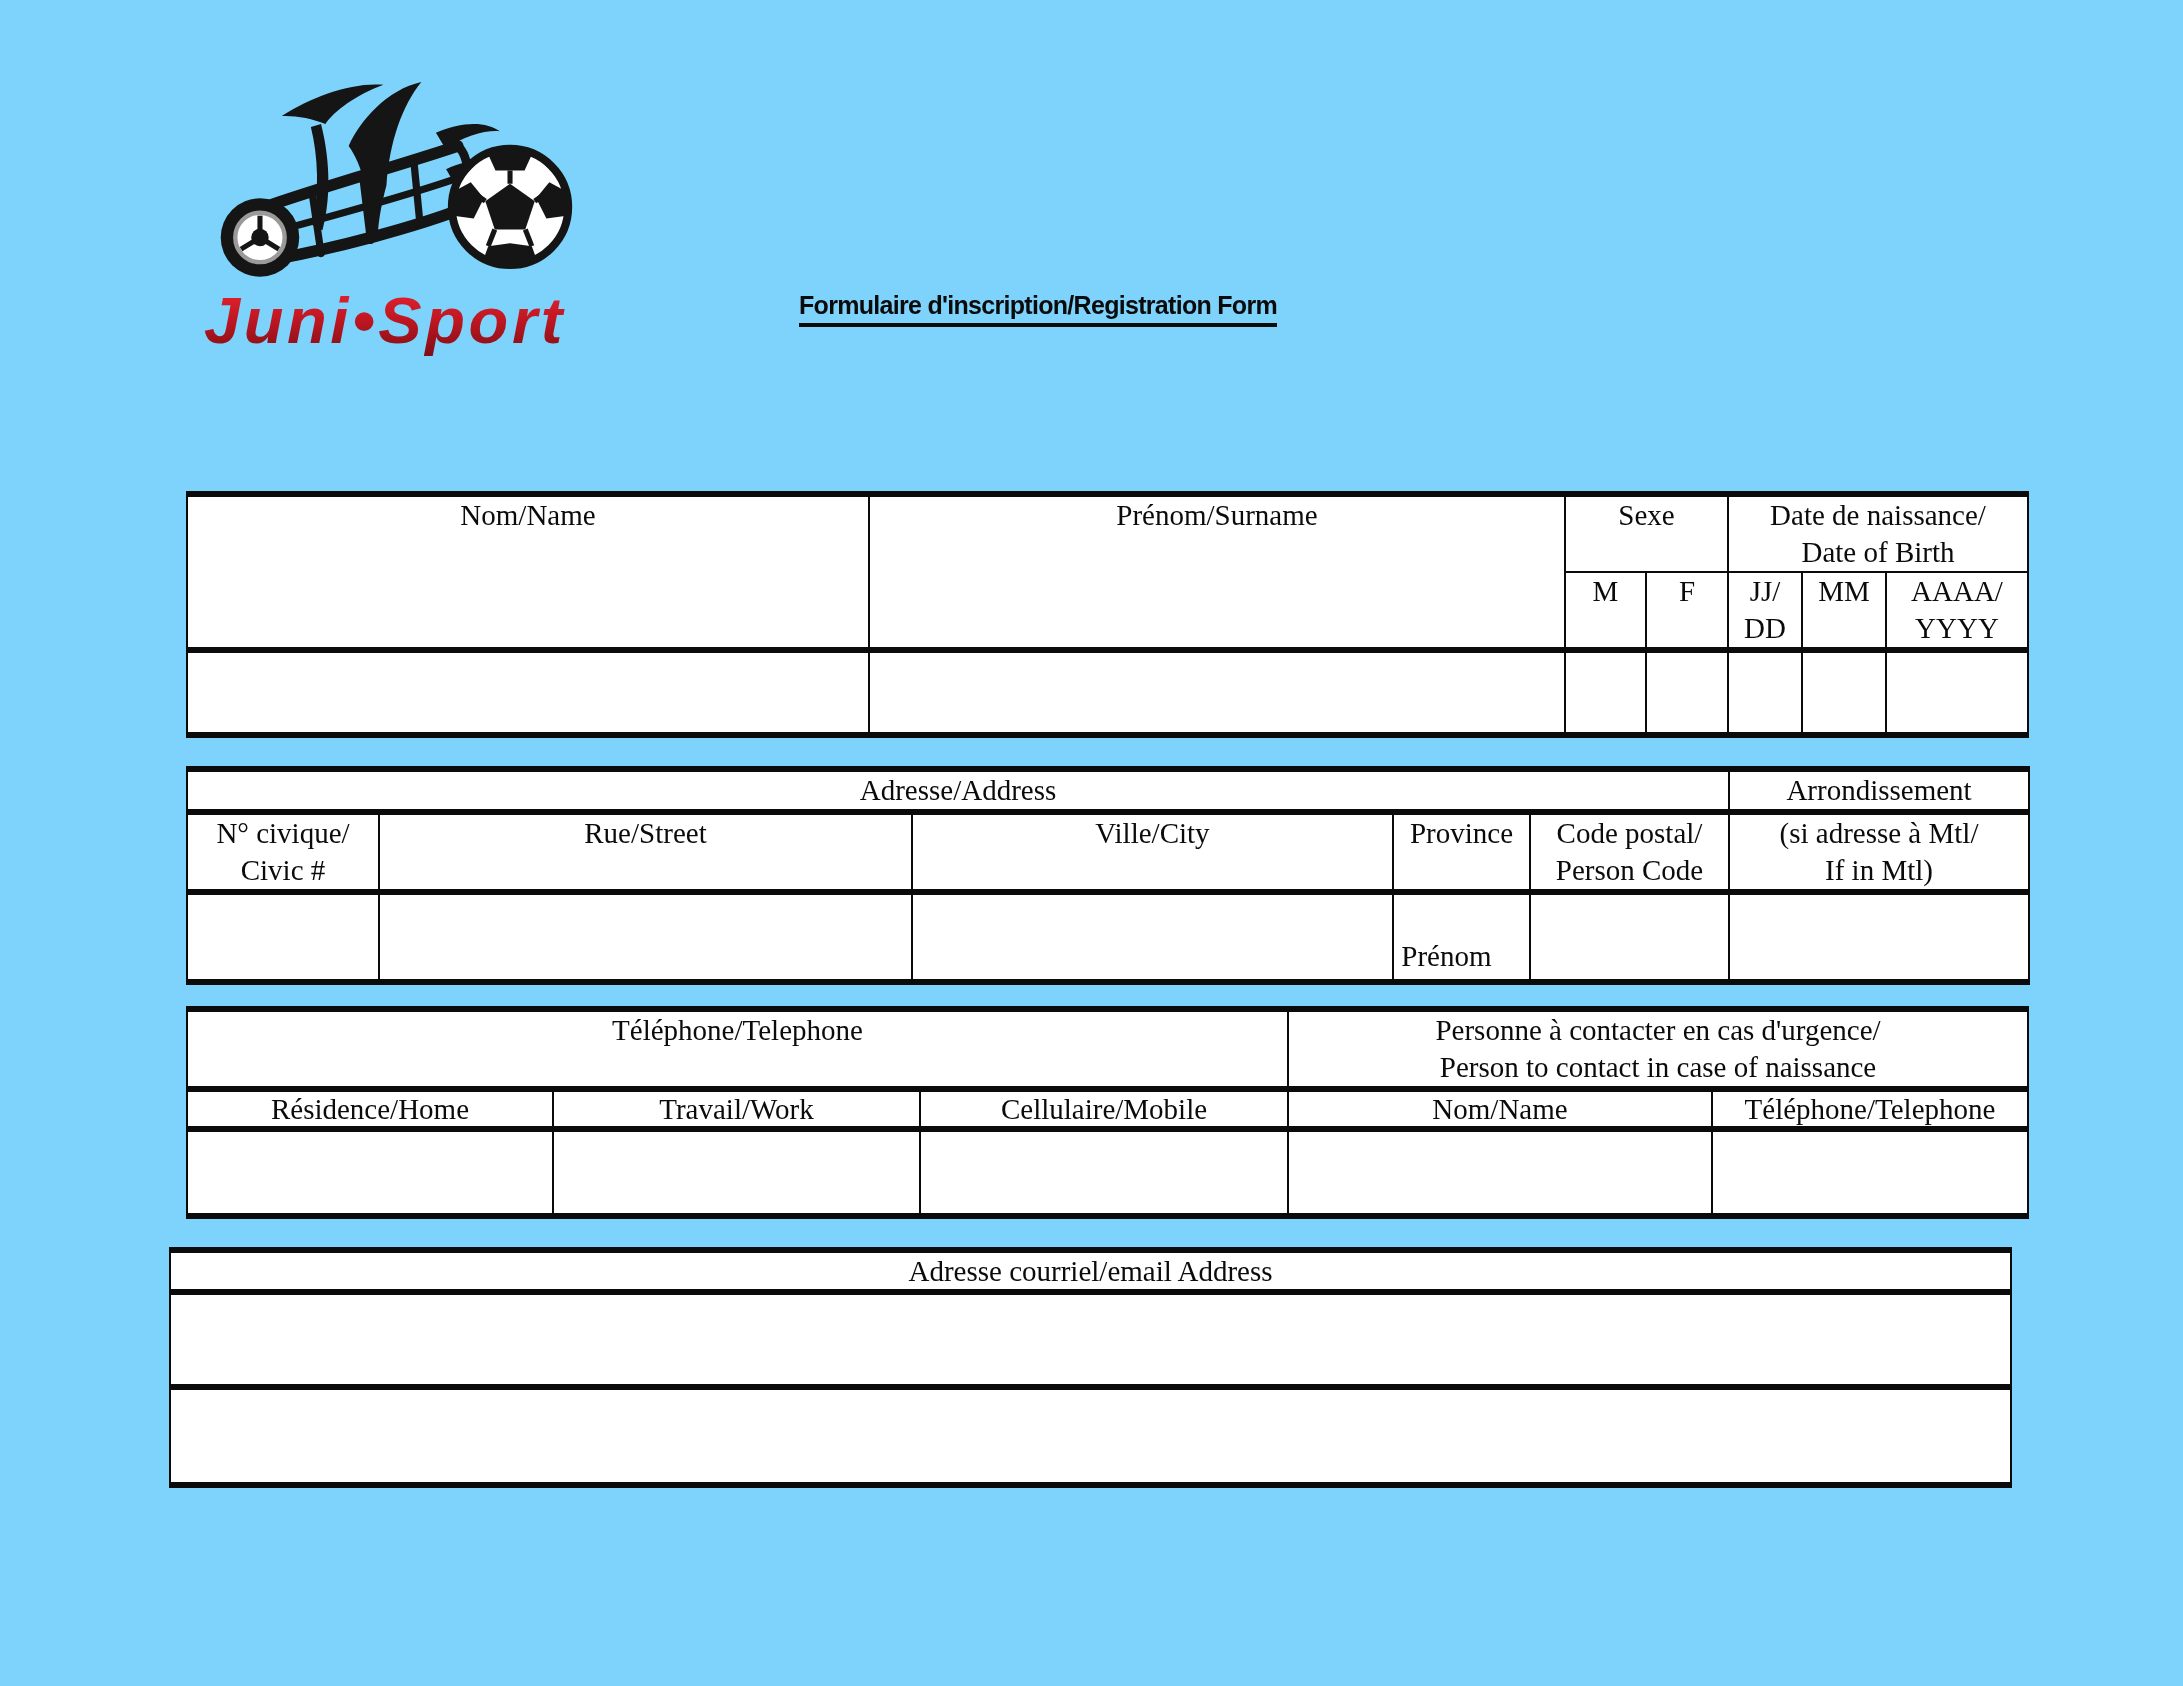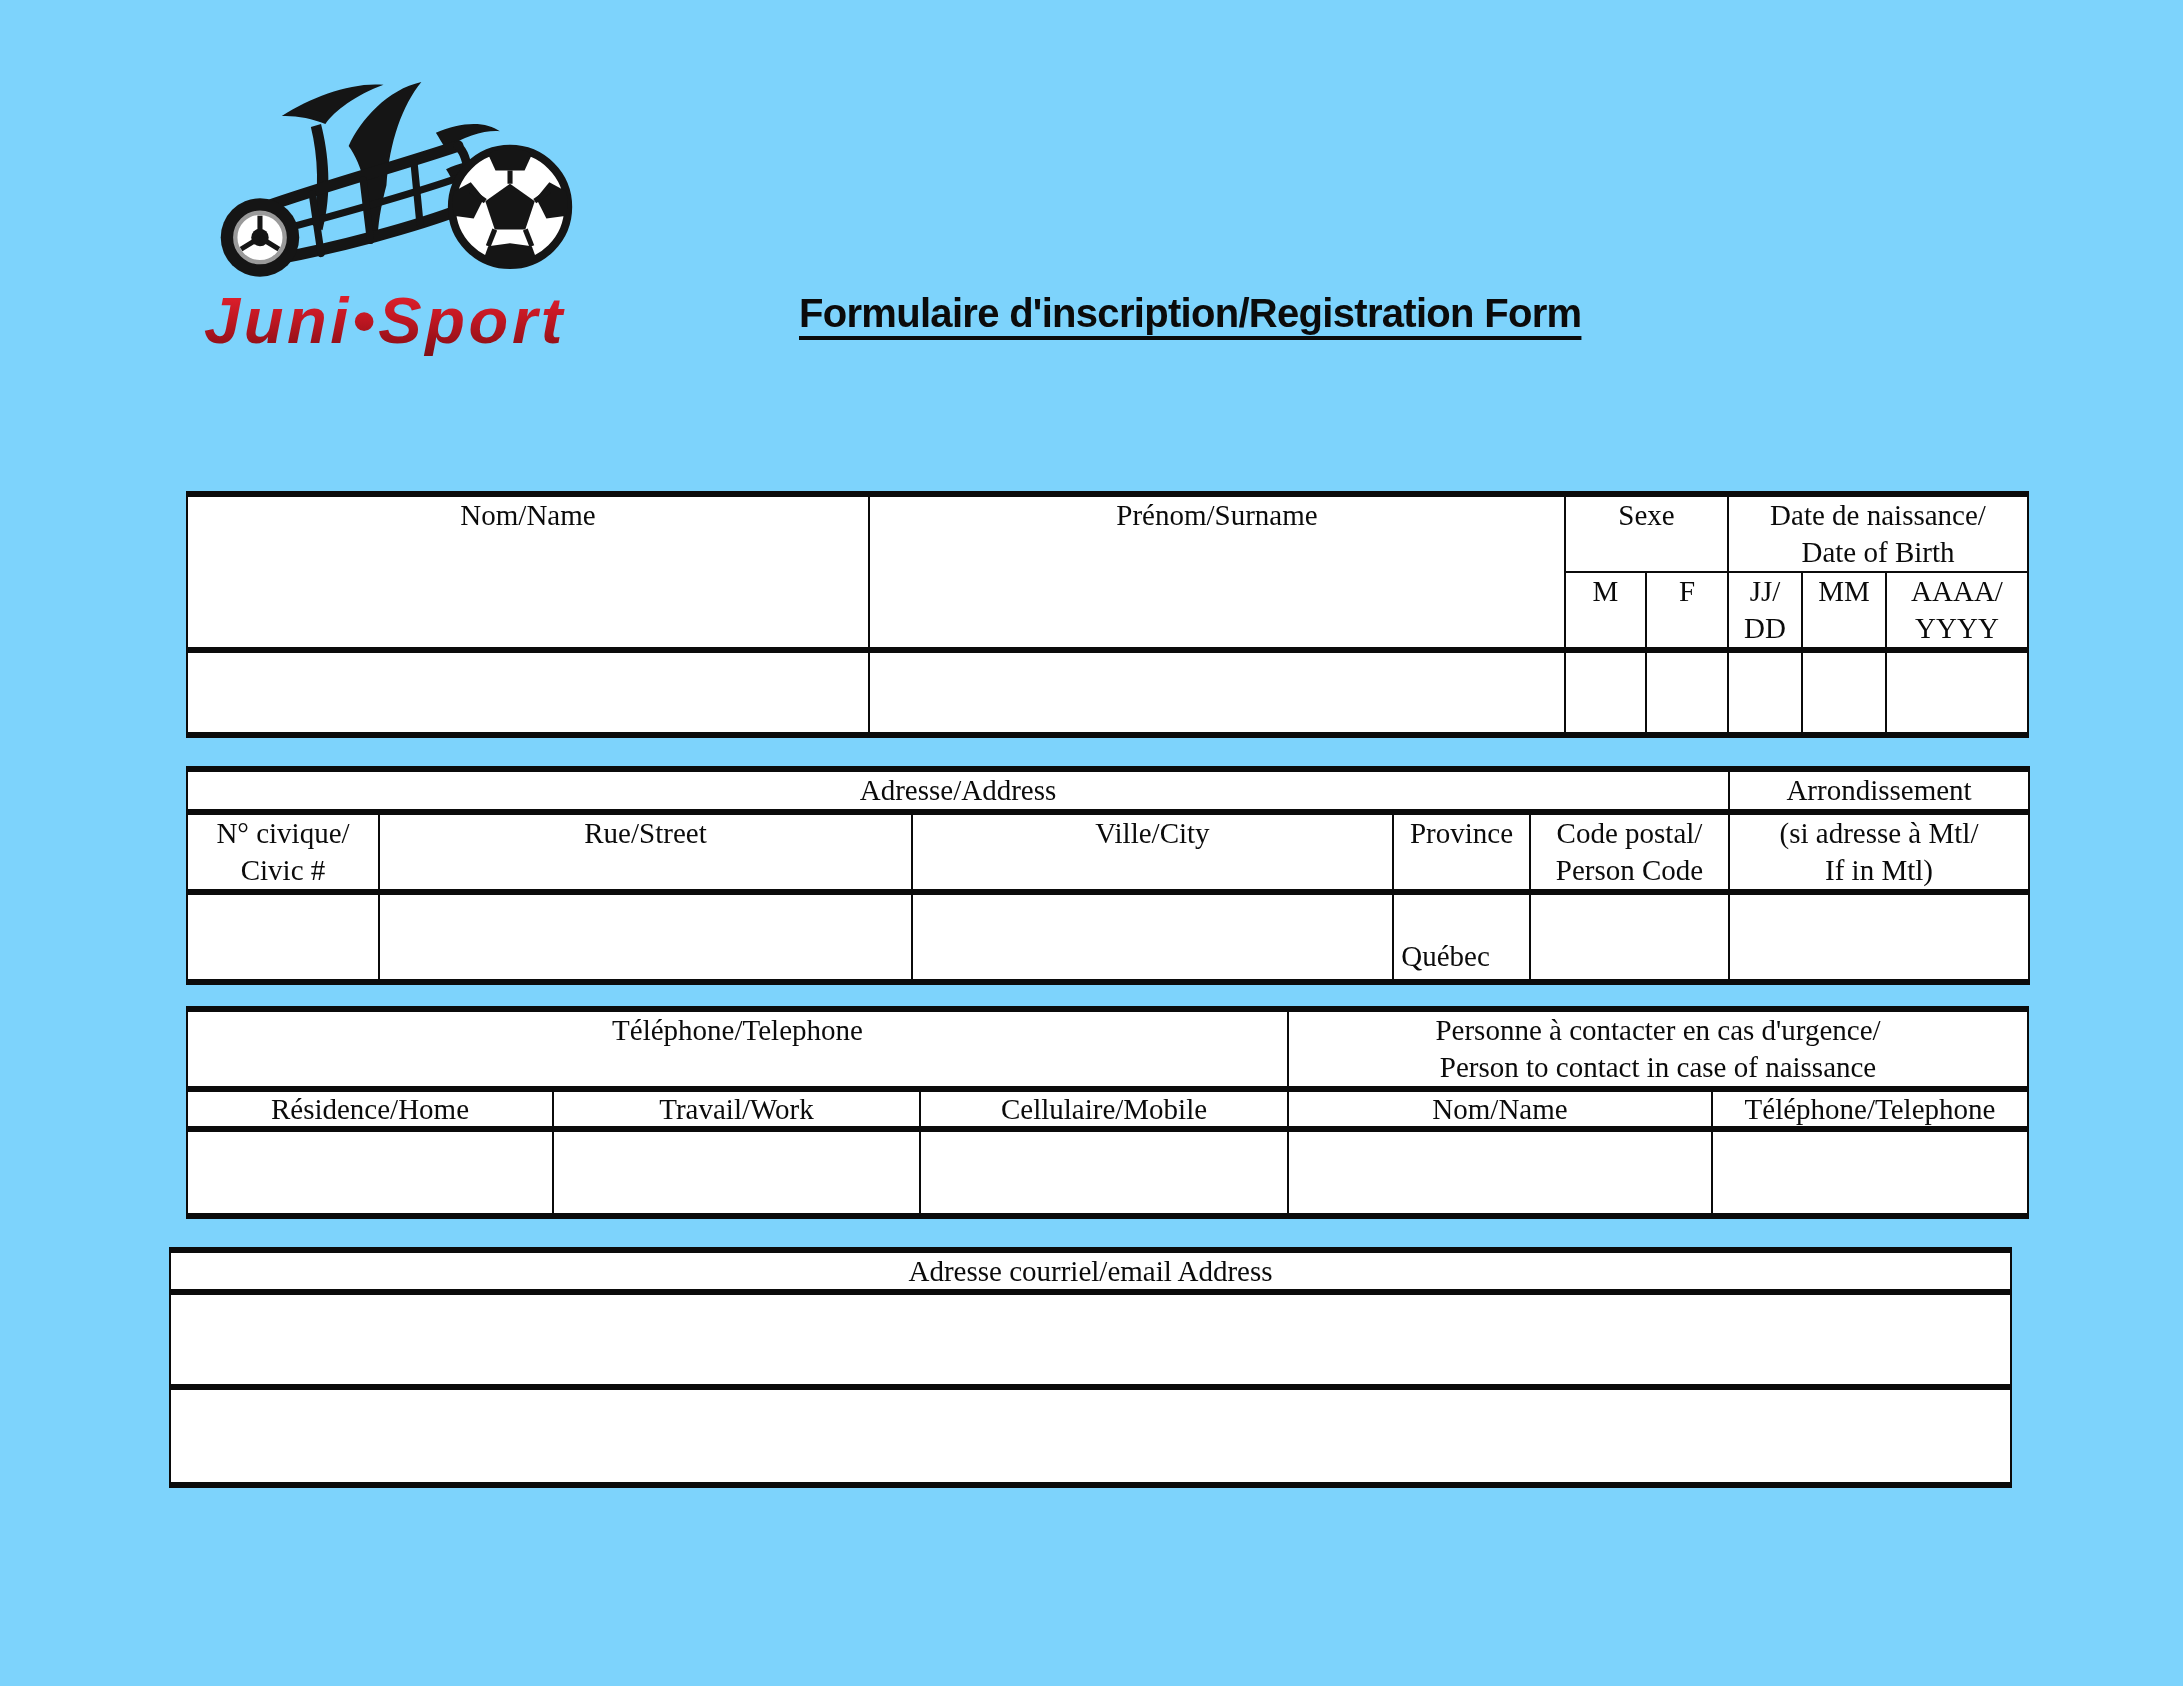--- a/index.html
+++ b/index.html
@@ -42,21 +42,21 @@
     background-clip: text;
     -webkit-text-fill-color: transparent;
     white-space: nowrap;
   }
 
   
   #title {
     position: absolute;
     left: 799px;
     top: 291px;
-    font-size: 40px;
+    font-size: 25px;
     font-weight: bold;
     letter-spacing: -0.7px;
     color: #0b0b0b;
     text-decoration: underline;
     text-decoration-thickness: 3.6px;
     text-underline-offset: 8.7px;
     white-space: nowrap;
   }
 
   
@@ -251,21 +251,21 @@
       </td>
       <td>
         <div>(si adresse à Mtl/</div>
         <div>If in Mtl)</div>
       </td>
     </tr>
     <tr class="data thick">
       <td></td>
       <td></td>
       <td></td>
-      <td class="province-value">Québec</td>
+      <td class="province-value">Prénom</td>
       <td></td>
       <td></td>
     </tr>
   </tbody>
     </table>
 
   <table id="phoneTable" class="form">
     <colgroup>
       <col style="width:366px">
         <col style="width:367px">

